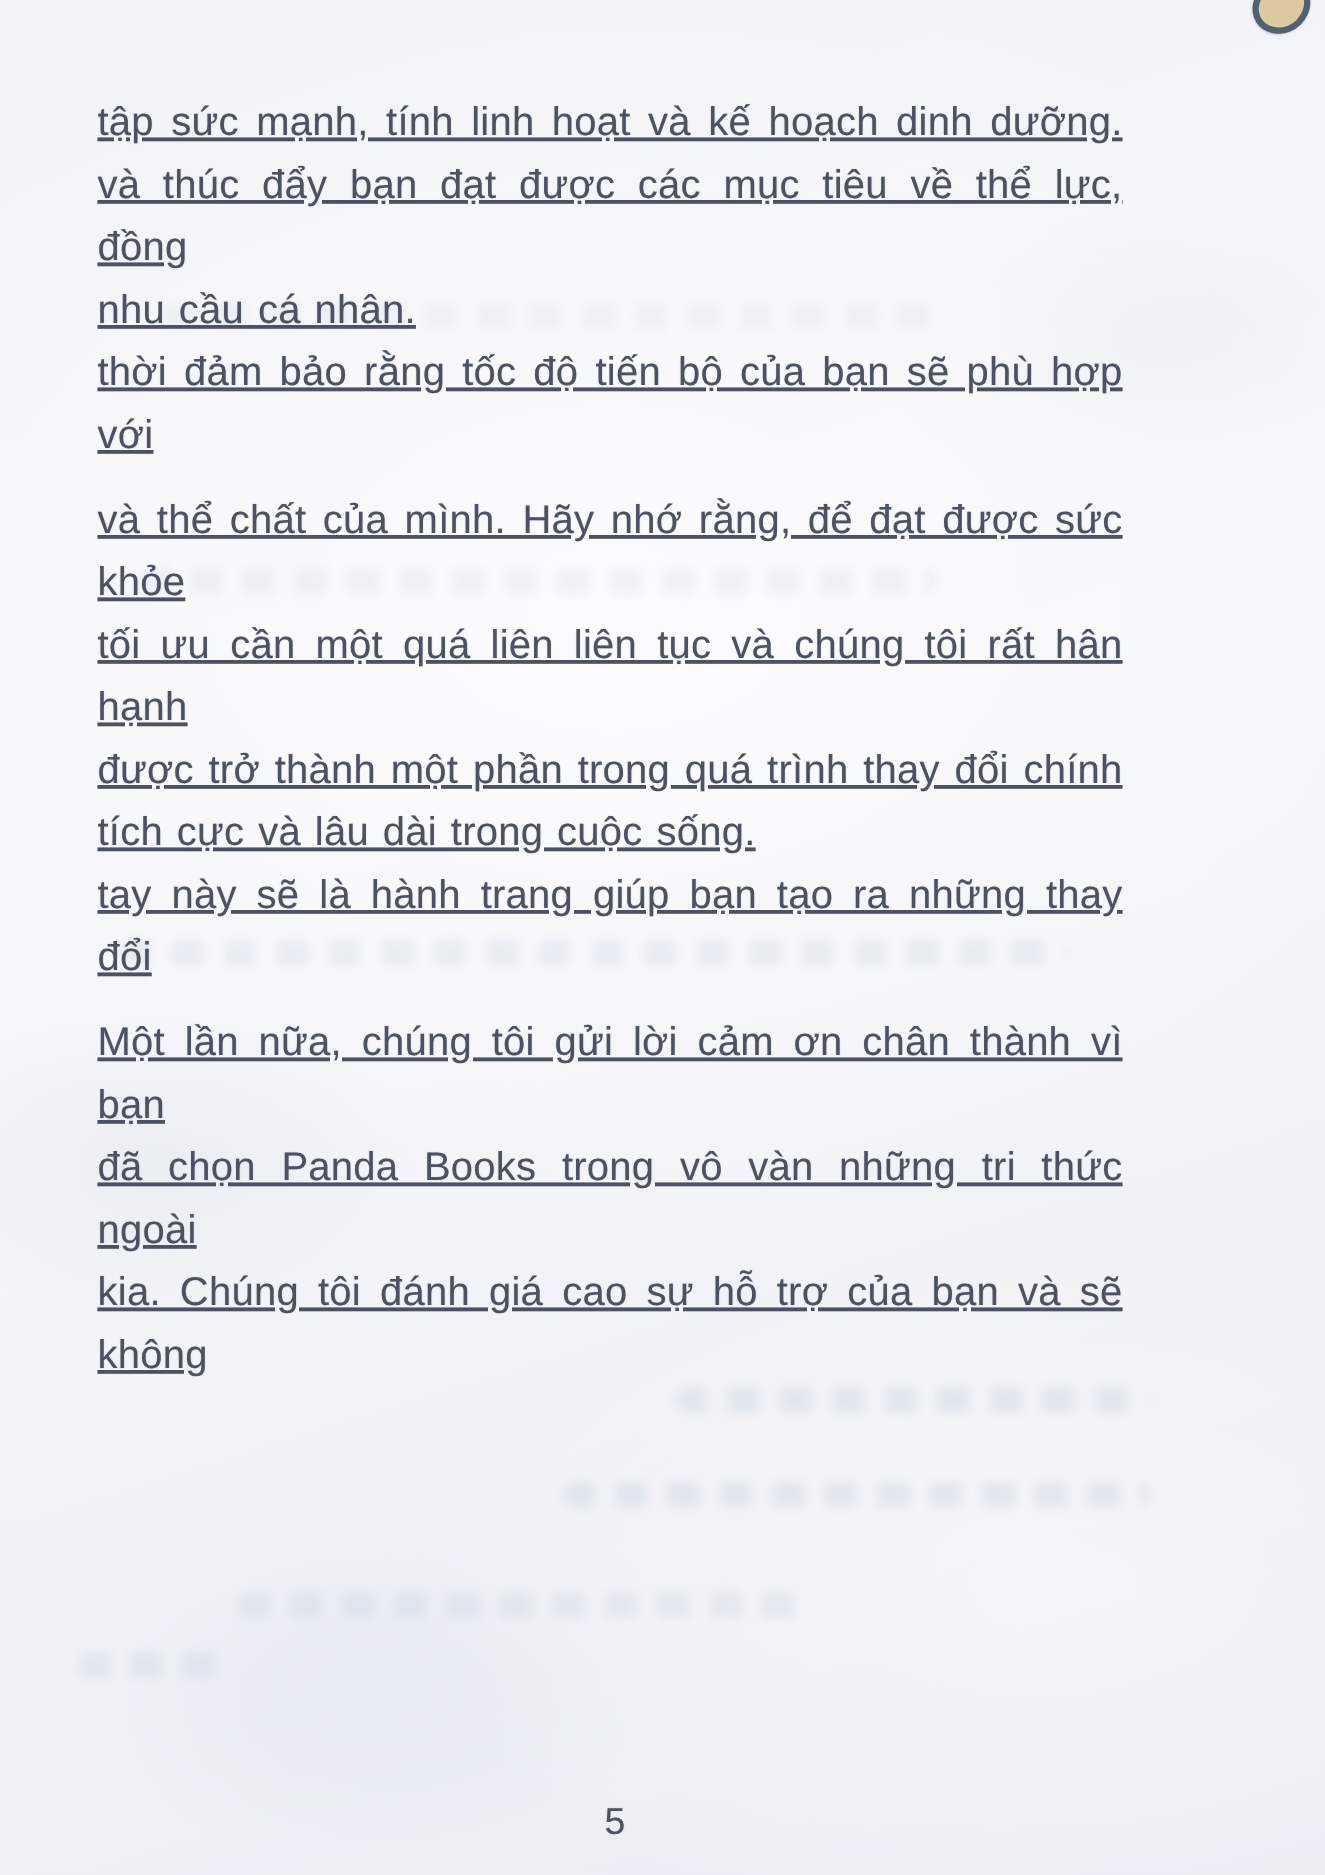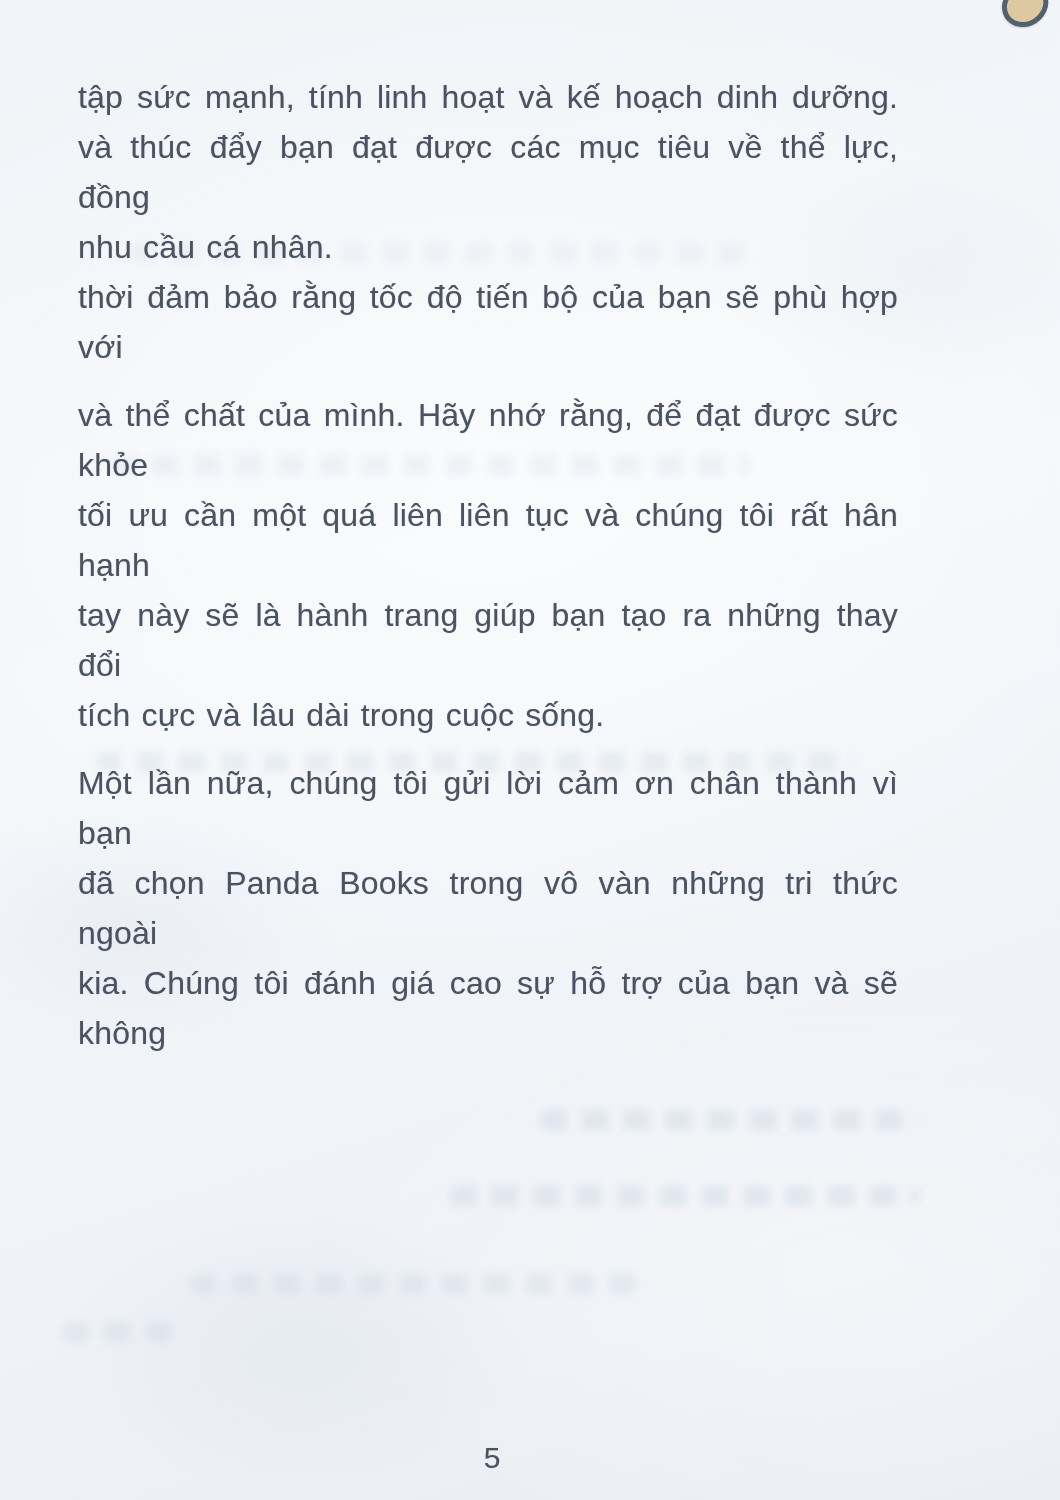--- a/index.html
+++ b/index.html
@@ -76,20 +76,21 @@
     line-height: 50px;
     letter-spacing: 0.2px;
     word-spacing: 2px;
     text-shadow: 0 0 1px rgba(75,82,97,0.35);
     z-index: 2;
   }
   .paragraph { margin: 0 0 18px 0; }
   .line {
     text-align: justify;
     text-align-last: justify;
+    text-decoration: underline;
   }
   .line.last {
     text-align: left;
     text-align-last: left;
   }
   .page-number {
     position: absolute;
     left: 477px;
     top: 1438px;
     width: 30px;
@@ -121,22 +122,23 @@
   <div class="paragraph">
     <div class="line">tập sức mạnh, tính linh hoạt và kế hoạch dinh dưỡng.</div>
     <div class="line">và thúc đẩy bạn đạt được các mục tiêu về thể lực, đồng</div>
     <div class="line last">nhu cầu cá nhân.</div>
     <div class="line">thời đảm bảo rằng tốc độ tiến bộ của bạn sẽ phù hợp với</div>
   </div>
 
   <div class="paragraph">
     <div class="line">và thể chất của mình. Hãy nhớ rằng, để đạt được sức khỏe</div>
     <div class="line">tối ưu cần một quá liên liên tục và chúng tôi rất hân hạnh</div>
+    <div class="line">được trở thành một phần trong quá trình thay đổi chính</div>
+    <div class="line last">tích cực và lâu dài trong cuộc sống.</div>
     <div class="line">tay này sẽ là hành trang giúp bạn tạo ra những thay đổi</div>
-    <div class="line last">tích cực và lâu dài trong cuộc sống.</div>
   </div>
 
   <div class="paragraph">
     <div class="line">Một lần nữa, chúng tôi gửi lời cảm ơn chân thành vì bạn</div>
     <div class="line">đã chọn Panda Books trong vô vàn những tri thức ngoài</div>
     <div class="line">kia. Chúng tôi đánh giá cao sự hỗ trợ của bạn và sẽ không</div>
 
   </div>
 
 </div>

